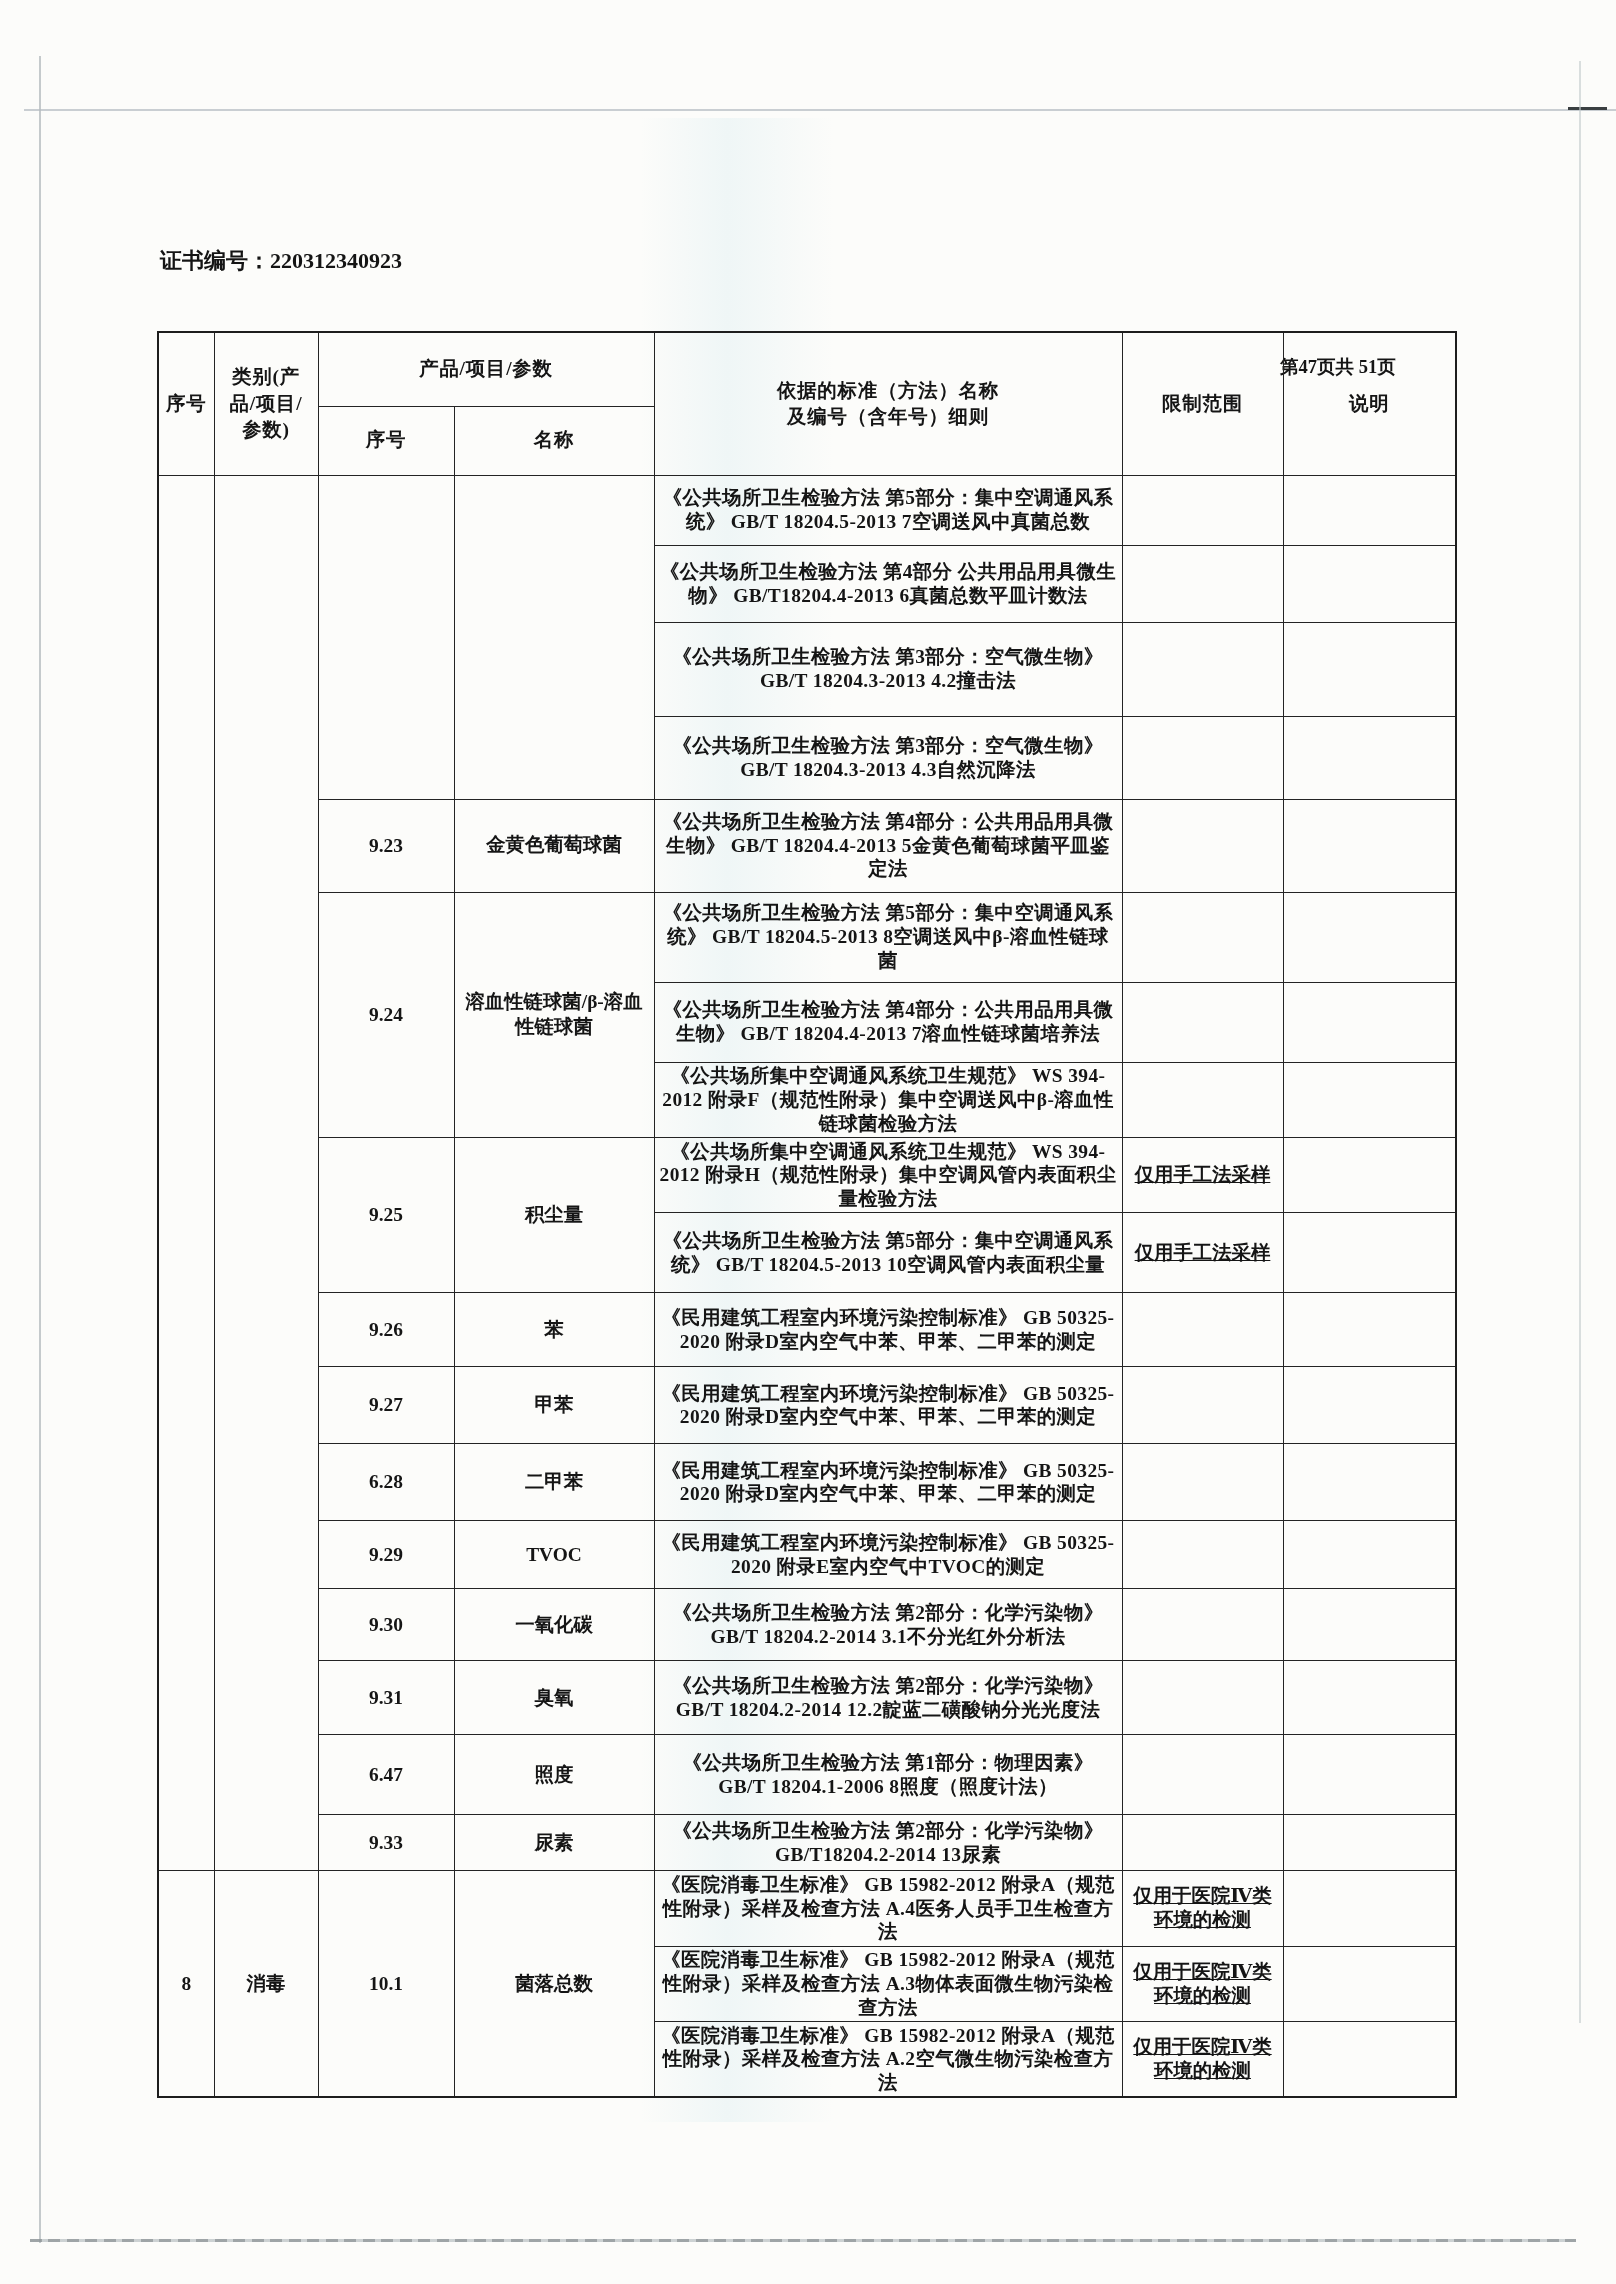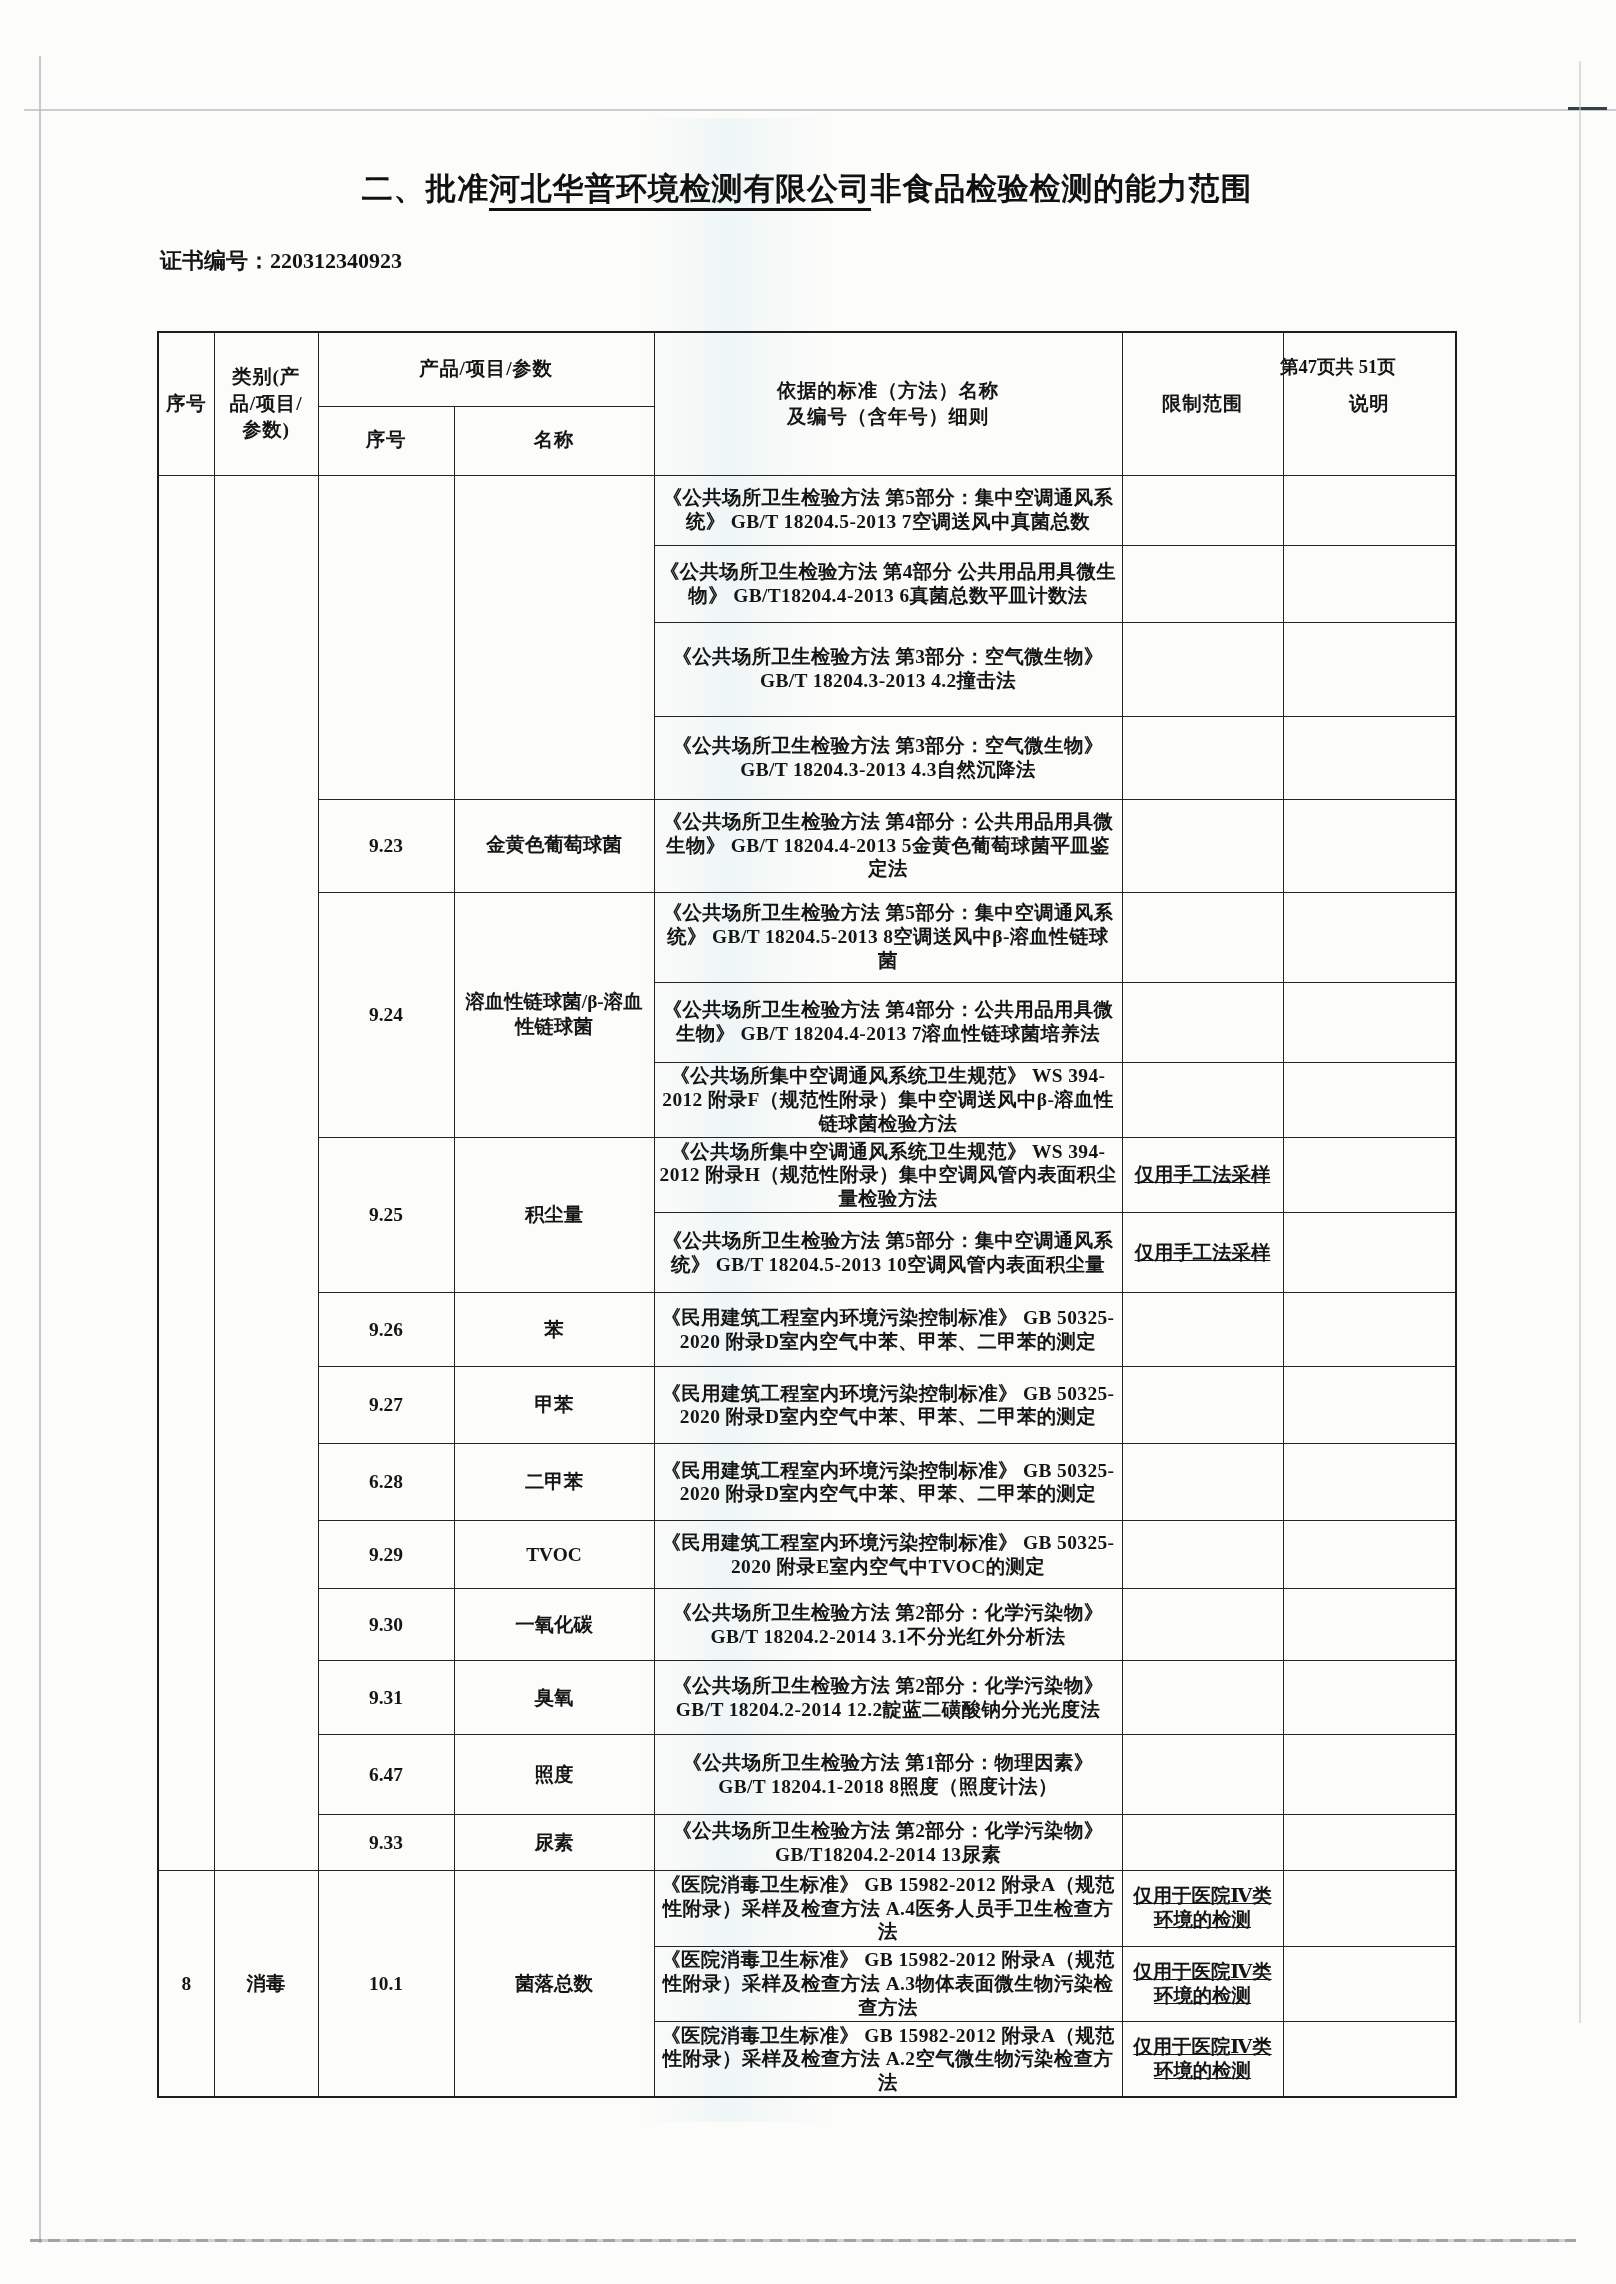--- a/index.html
+++ b/index.html
@@ -57,21 +57,20 @@
 
 <div class="page">
 
   <div class="scan-h-top"></div>
   <div class="scan-h-top-dark"></div>
   <div class="scan-v-left"></div>
   <div class="scan-v-right"></div>
   <div class="scan-h-bottom"></div>
   <div class="scan-streak"></div>
 
-  <div class="doc-title"><span>二、批准</span><span class="u">河北华普环境检测有限公司</span><span>非食品检验检测的能力范围</span></div>
 
   <div class="cert-line"><span>证书编号：</span><span>220312340923</span></div>
 
 
   <div class="page-indicator">第47页共 51页</div>
 
   <table class="cap">
     <colgroup>
       <col style="width:56px">
         <col style="width:104px">
@@ -199,21 +198,21 @@
     <tr style="height:74px">
       <td>9.31</td>
       <td class="name">臭氧</td>
       <td class="std">《公共场所卫生检验方法 第2部分：化学污染物》  GB/T 18204.2-2014 12.2靛蓝二磺酸钠分光光度法</td>
       <td class="lim"></td>
       <td></td>
     </tr>
     <tr style="height:80px">
       <td>6.47</td>
       <td class="name">照度</td>
-      <td class="std">《公共场所卫生检验方法 第1部分：物理因素》  GB/T 18204.1-2018 8照度（照度计法）</td>
+      <td class="std">《公共场所卫生检验方法 第1部分：物理因素》  GB/T 18204.1-2006 8照度（照度计法）</td>
       <td class="lim"></td>
       <td></td>
     </tr>
     <tr style="height:56px">
       <td>9.33</td>
       <td class="name">尿素</td>
       <td class="std">《公共场所卫生检验方法 第2部分：化学污染物》 GB/T18204.2-2014 13尿素</td>
       <td class="lim"></td>
       <td></td>
     </tr>

